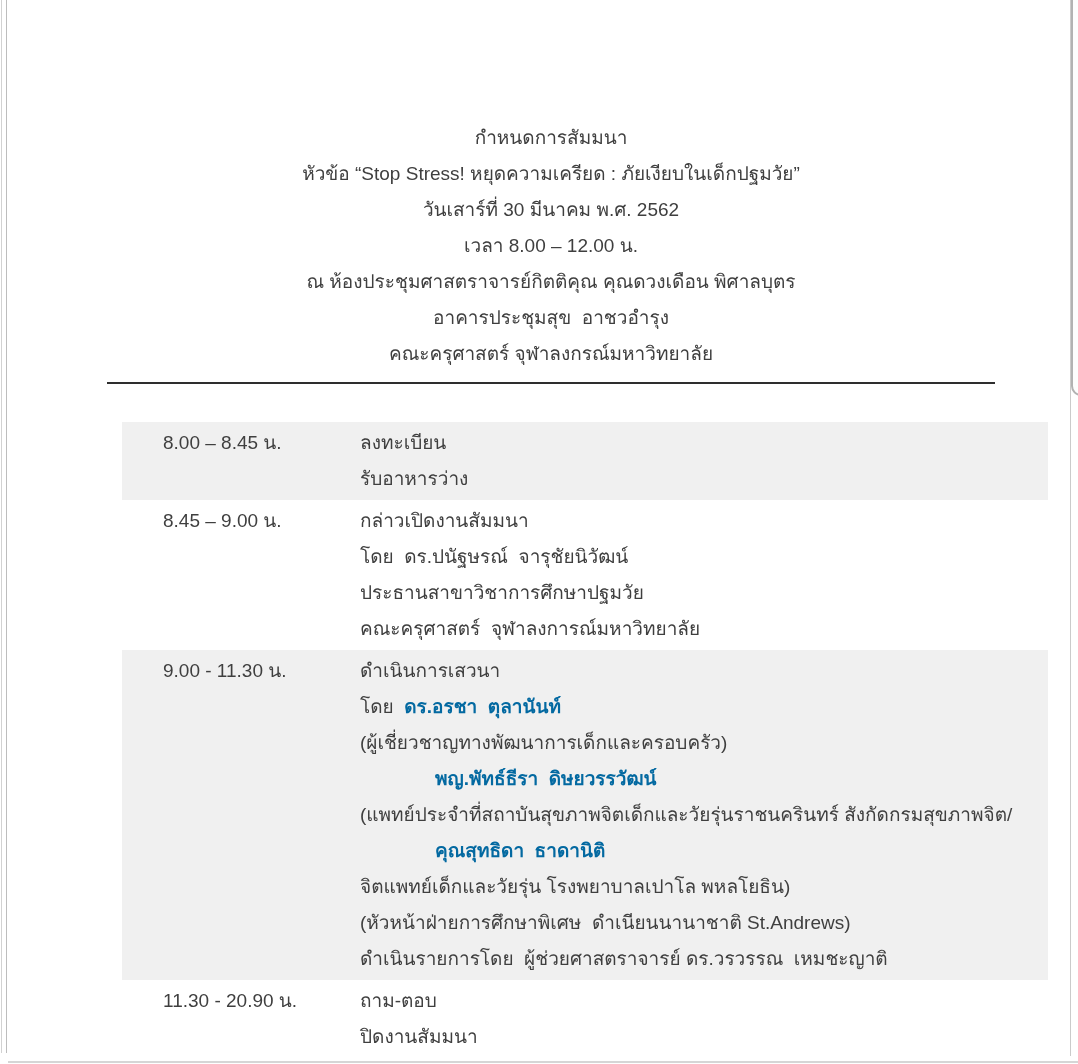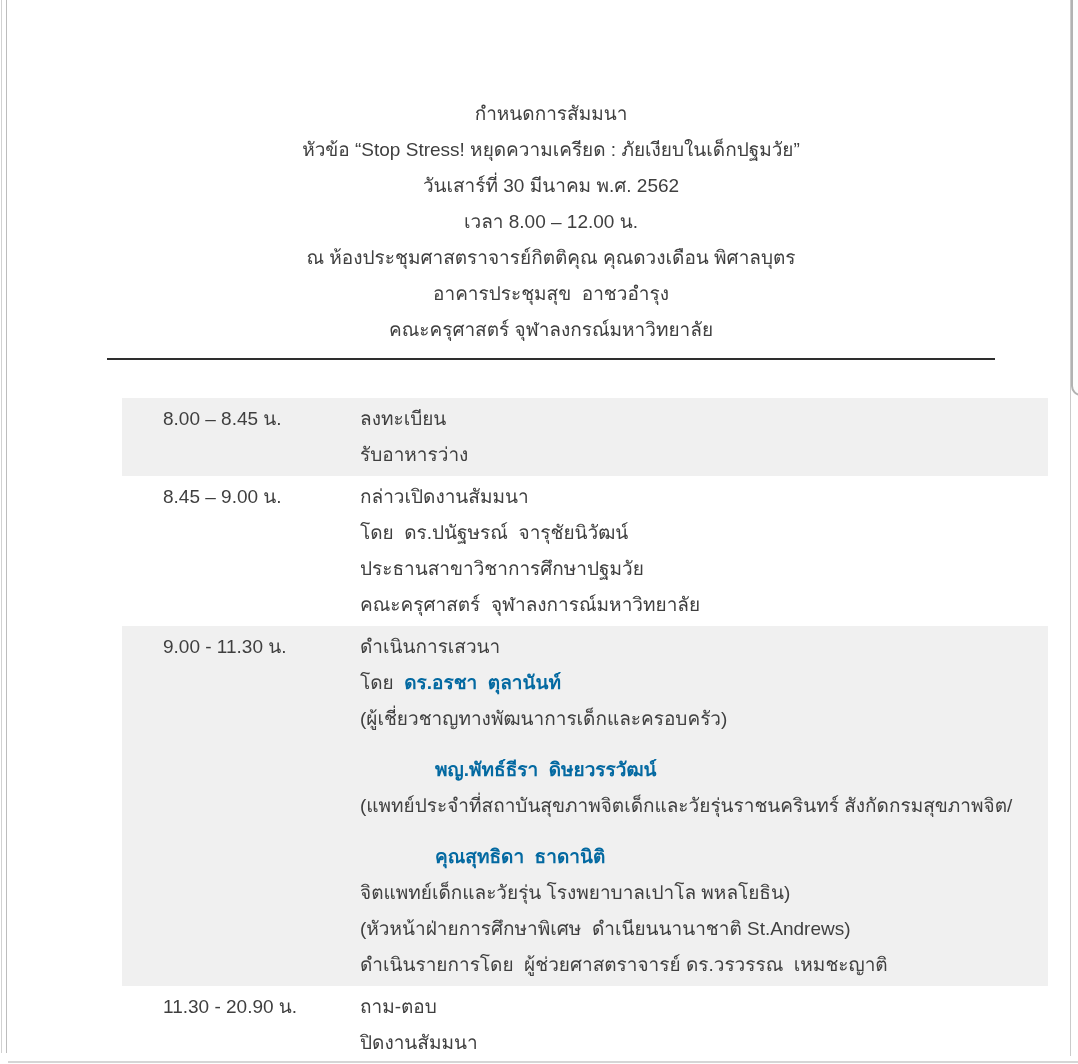--- a/index.html
+++ b/index.html
@@ -21,35 +21,35 @@
   }
   .scroll-track {
     position:absolute; left:1070px; top:0; width:1px; height:1056px; background:#cbcbcb;
   }
   .scroll-thumb {
     position:absolute; left:1071px; top:-14px; width:22px; height:406px;
     background:#fdfdfd; border:2px solid #b2b2b2; border-radius:10px;
   }
 
   
-  .header { padding-top:96px; margin-left:107px; width:888px; text-align:center; }
+  .header { padding-top:120px; margin-left:107px; width:888px; text-align:center; }
   .hline { font-size:19px; line-height:36px; white-space:pre-wrap; }
   .rule { margin-left:107px; width:888px; height:2px; background:#2e2e2e; margin-top:10px; }
 
   
   .schedule { margin-left:122px; width:926px; margin-top:38px; }
   .row { display:flex; padding:3px 0; }
   .row.striped { background:#f0f0f0; }
   .time {
     width:238px; padding-left:41px; box-sizing:border-box;
     font-size:19px; line-height:36px; white-space:pre-wrap;
   }
   .activity { flex:1; font-size:19px; }
   .aline { line-height:36px; white-space:pre-wrap; }
-  .aline.indent { padding-left:75px;margin-top:15px; }
+  .aline.indent { padding-left:75px; }
   .bold { font-weight:bold; color:#0369a1; }
 </style>
 </head>
 <body>
 
 <div class="page">
 
   <div class="header">
     <div class="hline">กำหนดการสัมมนา</div>
     <div class="hline">หัวข้อ “Stop Stress! หยุดความเครียด : ภัยเงียบในเด็กปฐมวัย”</div>

